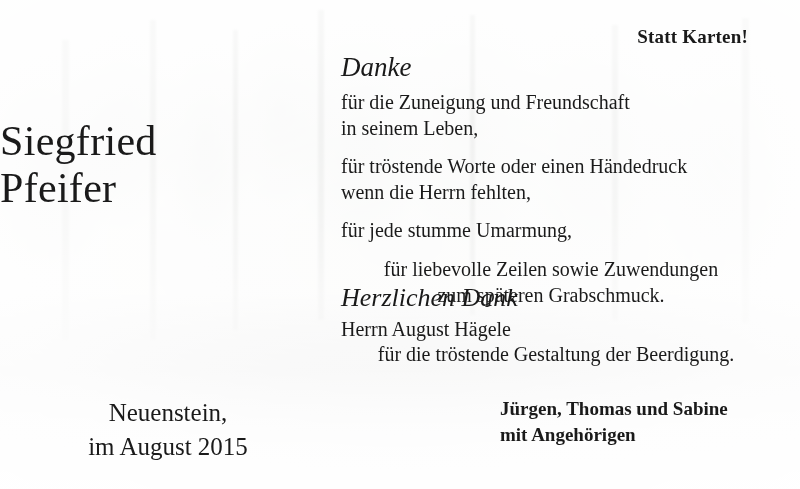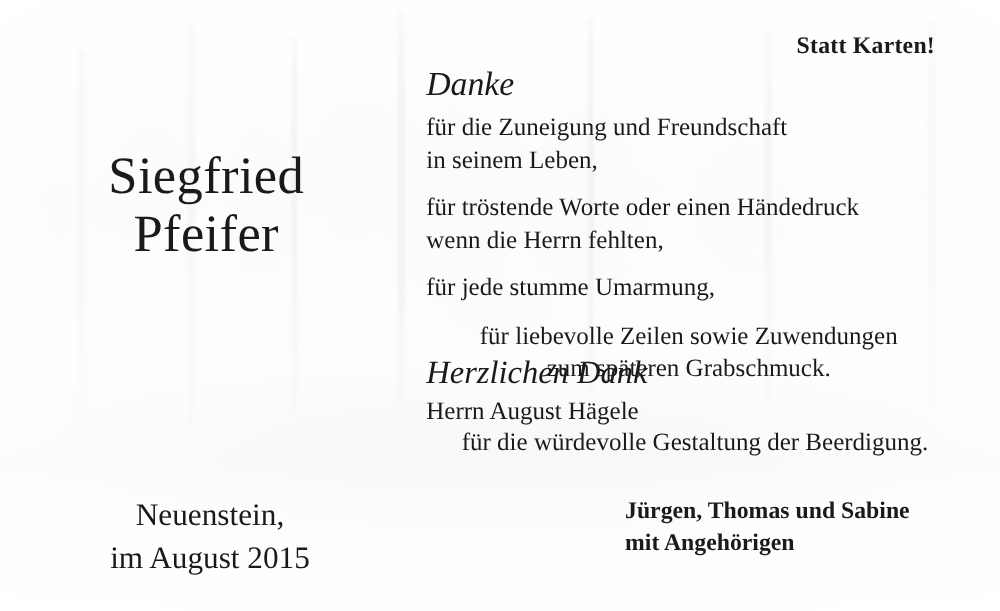--- a/index.html
+++ b/index.html
@@ -97,21 +97,20 @@
   .para:last-child { margin-bottom: 0; text-align: center; }
   .block-danke { margin-bottom: 0; }
   .block-herzlich { position: absolute; left: 341px; top: 283px; width: 430px; }
 
   
   .left-col {
     position: absolute;
     left: 0;
     top: 118px;
     width: 330px;
-    text-align: center;
   }
   .name-line1 {
     font-size: 42px;
     line-height: 1.12;
     margin: 0;
     letter-spacing: 0.3px;
   }
   .name-line2 {
     font-size: 42px;
     line-height: 1.12;
@@ -176,21 +175,21 @@
       <div class="para">für tröstende Worte oder einen Händedruck
 wenn die Herrn fehlten,</div>
       <div class="para">für jede stumme Umarmung,</div>
       <div class="para">für liebevolle Zeilen sowie Zuwendungen
 zum späteren Grabschmuck.</div>
     </div>
 
     <div class="block-herzlich">
       <div class="heading-2">Herzlichen Dank</div>
       <div class="para" style="margin-bottom:0;">Herrn August Hägele</div>
-      <div class="para">für die würdevolle Gestaltung der Beerdigung.</div>
+      <div class="para">für die tröstende Gestaltung der Beerdigung.</div>
     </div>
 
     <div class="place">Neuenstein,
 im August 2015</div>
 
     <div class="signature">Jürgen, Thomas und Sabine
 mit Angehörigen</div>
 
   </div>
 </div>

